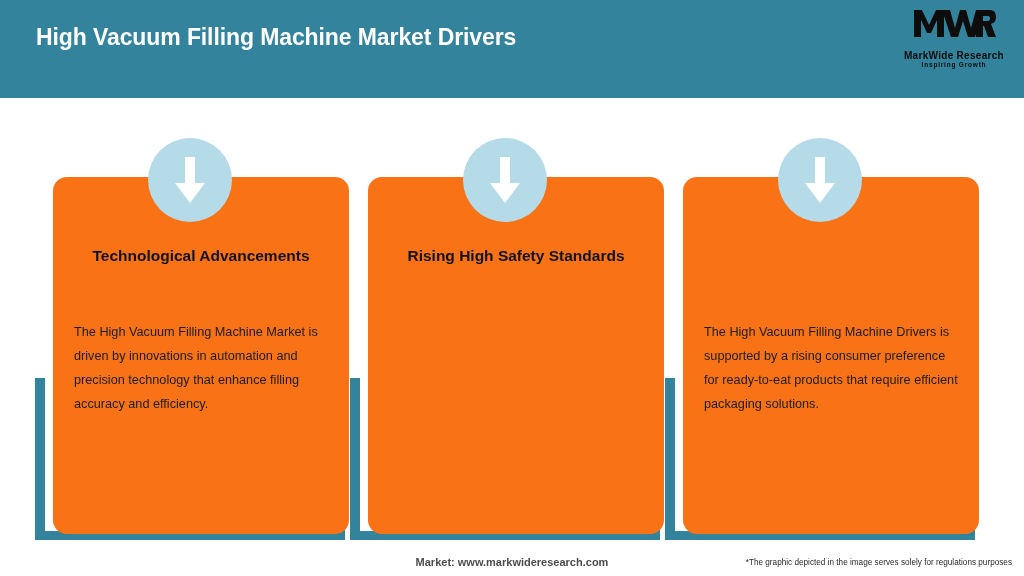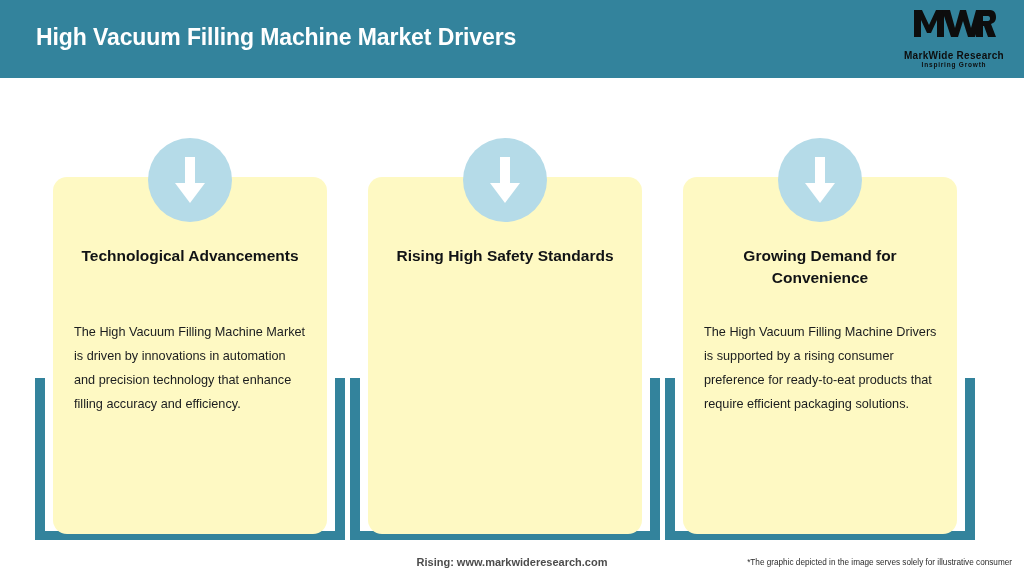--- a/index.html
+++ b/index.html
@@ -14,21 +14,21 @@
     overflow: hidden;
     position: relative;
   }
 
   
   .header-band {
     position: absolute;
     left: 0;
     top: 0;
     width: 1024px;
-    height: 78px;
+    height: 98px;
     background: #33839c;
   }
   .header-title {
     position: absolute;
     left: 36px;
     top: 24px;
     font-size: 23px;
     font-weight: bold;
     color: #ffffff;
     letter-spacing: -0.1px;
@@ -106,23 +106,23 @@
     right: 0;
     bottom: 3px;
     height: 9px;
   }
 
   
   .card {
     position: absolute;
     left: 18px;
     top: 79px;
-    width: 274px;
+    width: 296px;
     height: 357px;
-    background: #fef9c3;
+    background: #f97316;
     border-radius: 14px;
     box-sizing: border-box;
     padding: 0 18px;
   }
 
   .card-title {
     position: absolute;
     left: 18px;
     right: 18px;
     top: 68px;
@@ -236,26 +236,25 @@
         <path d="M12 2 L22 2 L22 28 L32 28 L17 48 L2 28 L12 28 Z" fill="#ffffff"></path>
       </svg>
     </div>
   </div>
 
   <div class="card-unit c3">
     <div class="frame-left"></div>
     <div class="frame-right"></div>
     <div class="frame-bottom"></div>
     <div class="card">
-      <div class="card-title">Growing Demand for Convenience</div>
       <div class="card-body">The High Vacuum Filling Machine Drivers is supported by a rising consumer preference for ready-to-eat products that require efficient packaging solutions.</div>
     </div>
     <div class="icon-circle">
       <svg viewBox="0 0 34 50">
         <path d="M12 2 L22 2 L22 28 L32 28 L17 48 L2 28 L12 28 Z" fill="#ffffff"></path>
       </svg>
     </div>
   </div>
 
 </div>
 
-<div class="footer-source">Rising: www.markwideresearch.com</div>
-<div class="footer-note">*The graphic depicted in the image serves solely for illustrative consumer</div>
+<div class="footer-source">Market: www.markwideresearch.com</div>
+<div class="footer-note">*The graphic depicted in the image serves solely for regulations purposes</div>
 
 </body></html>

